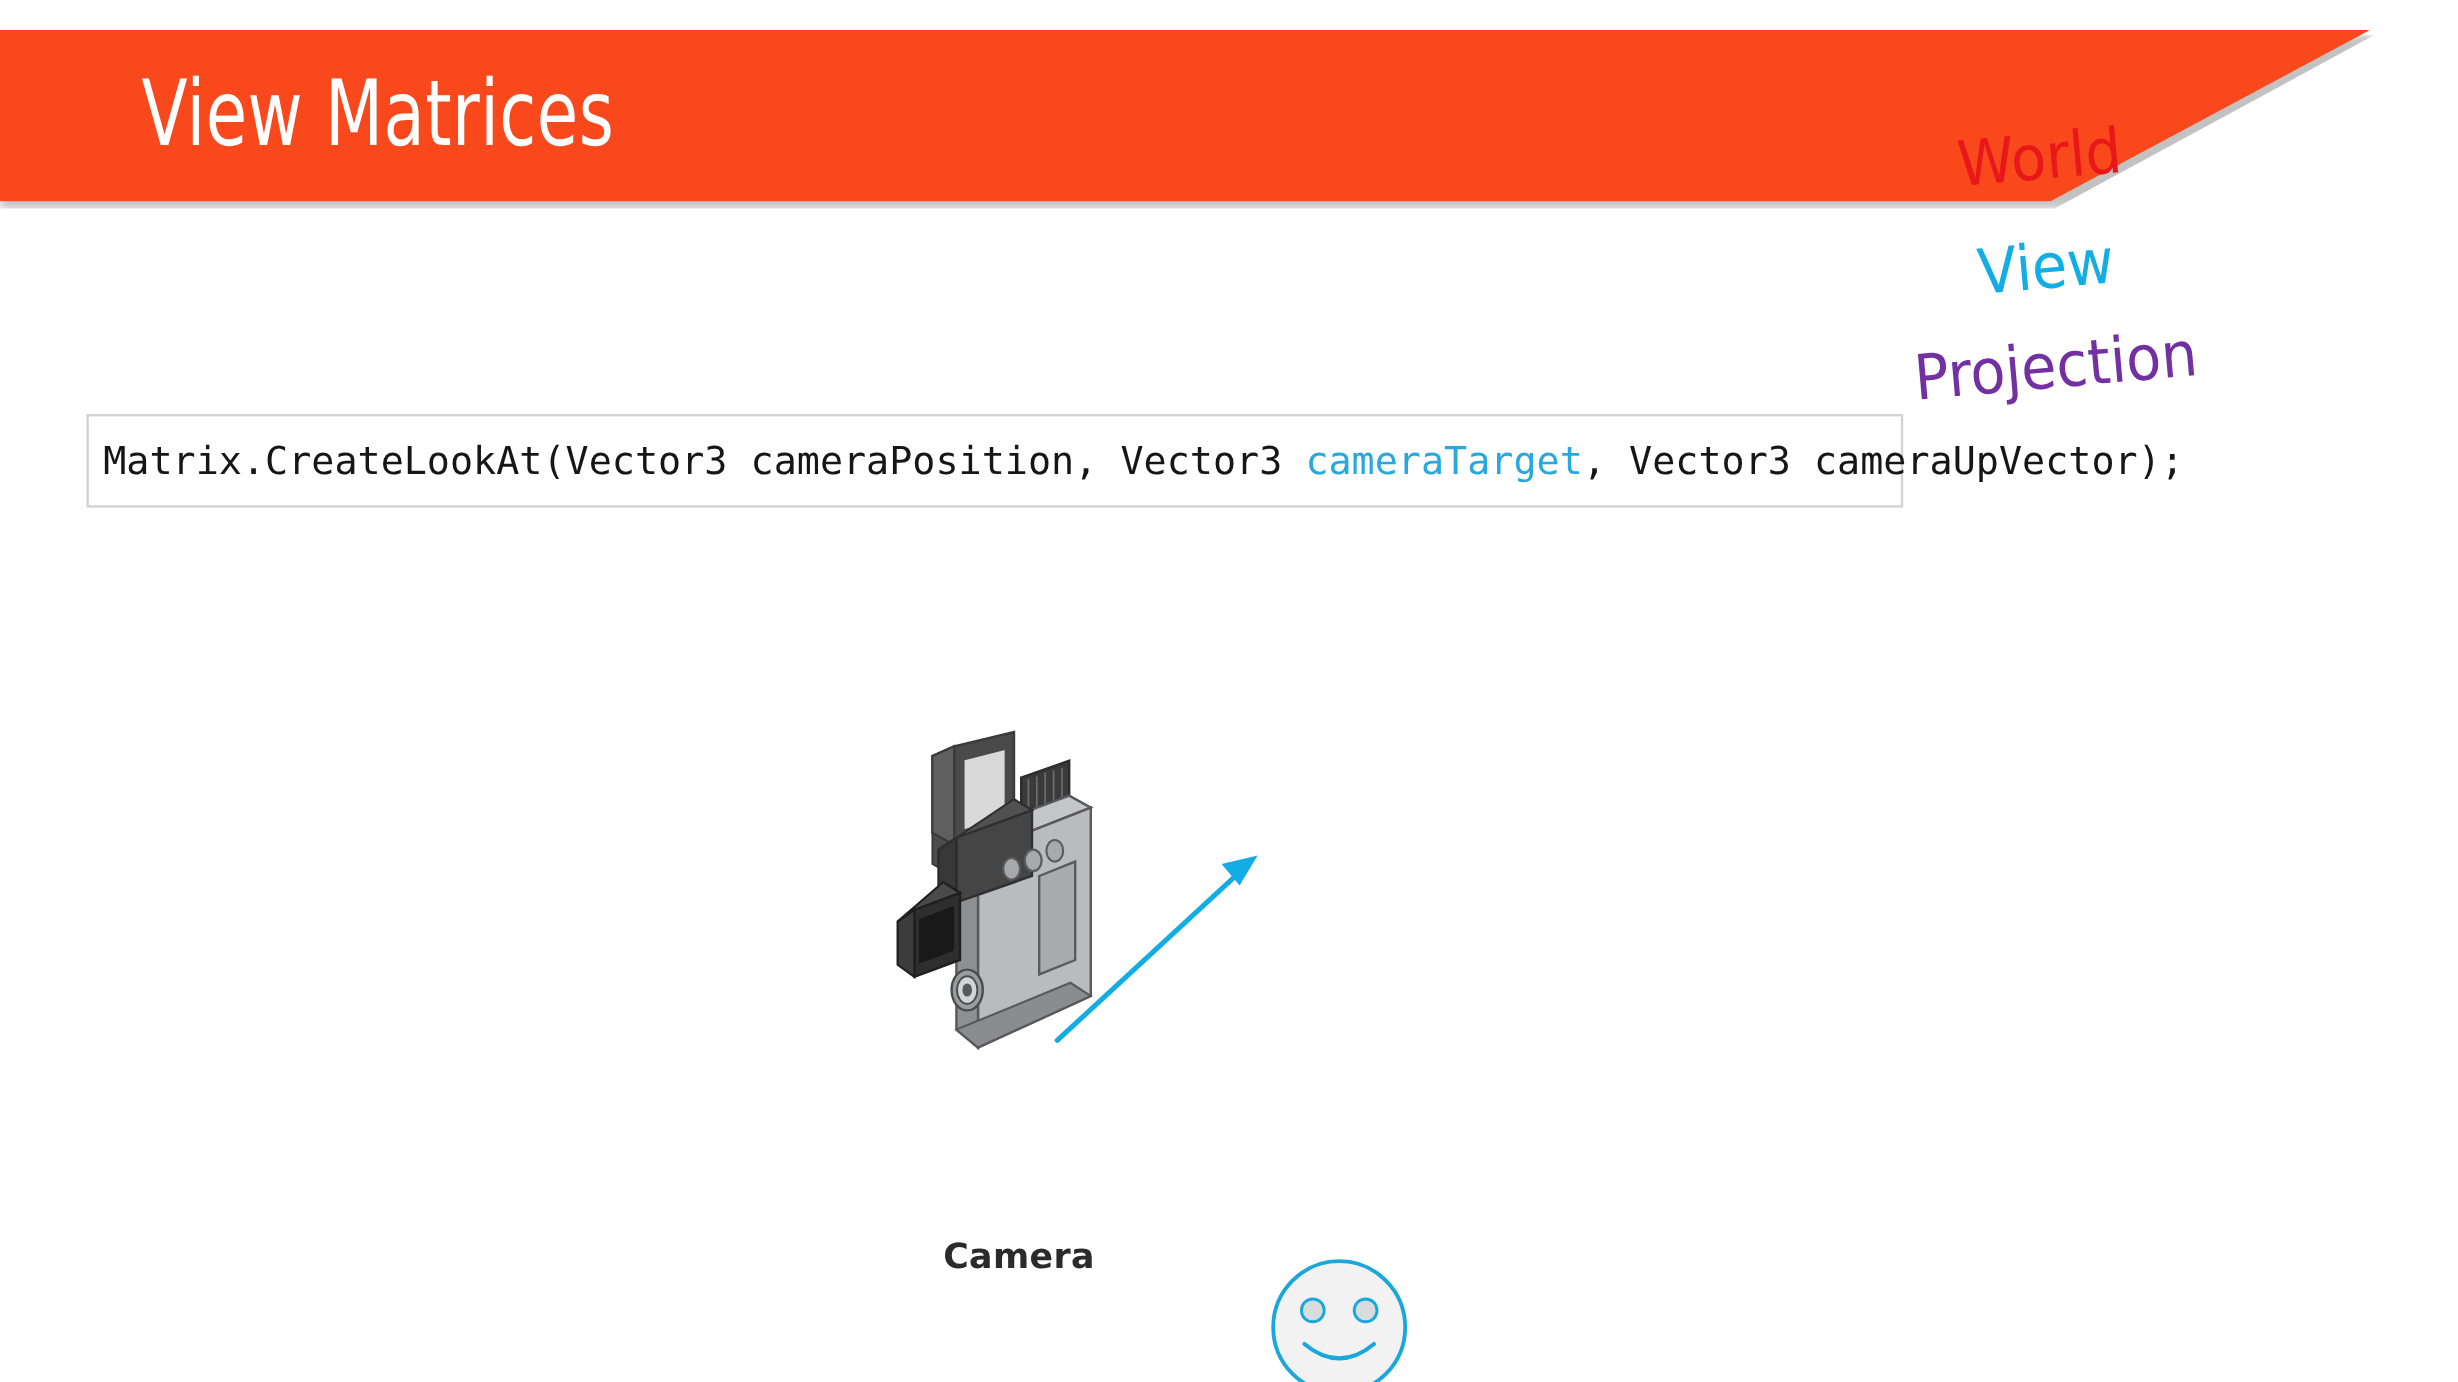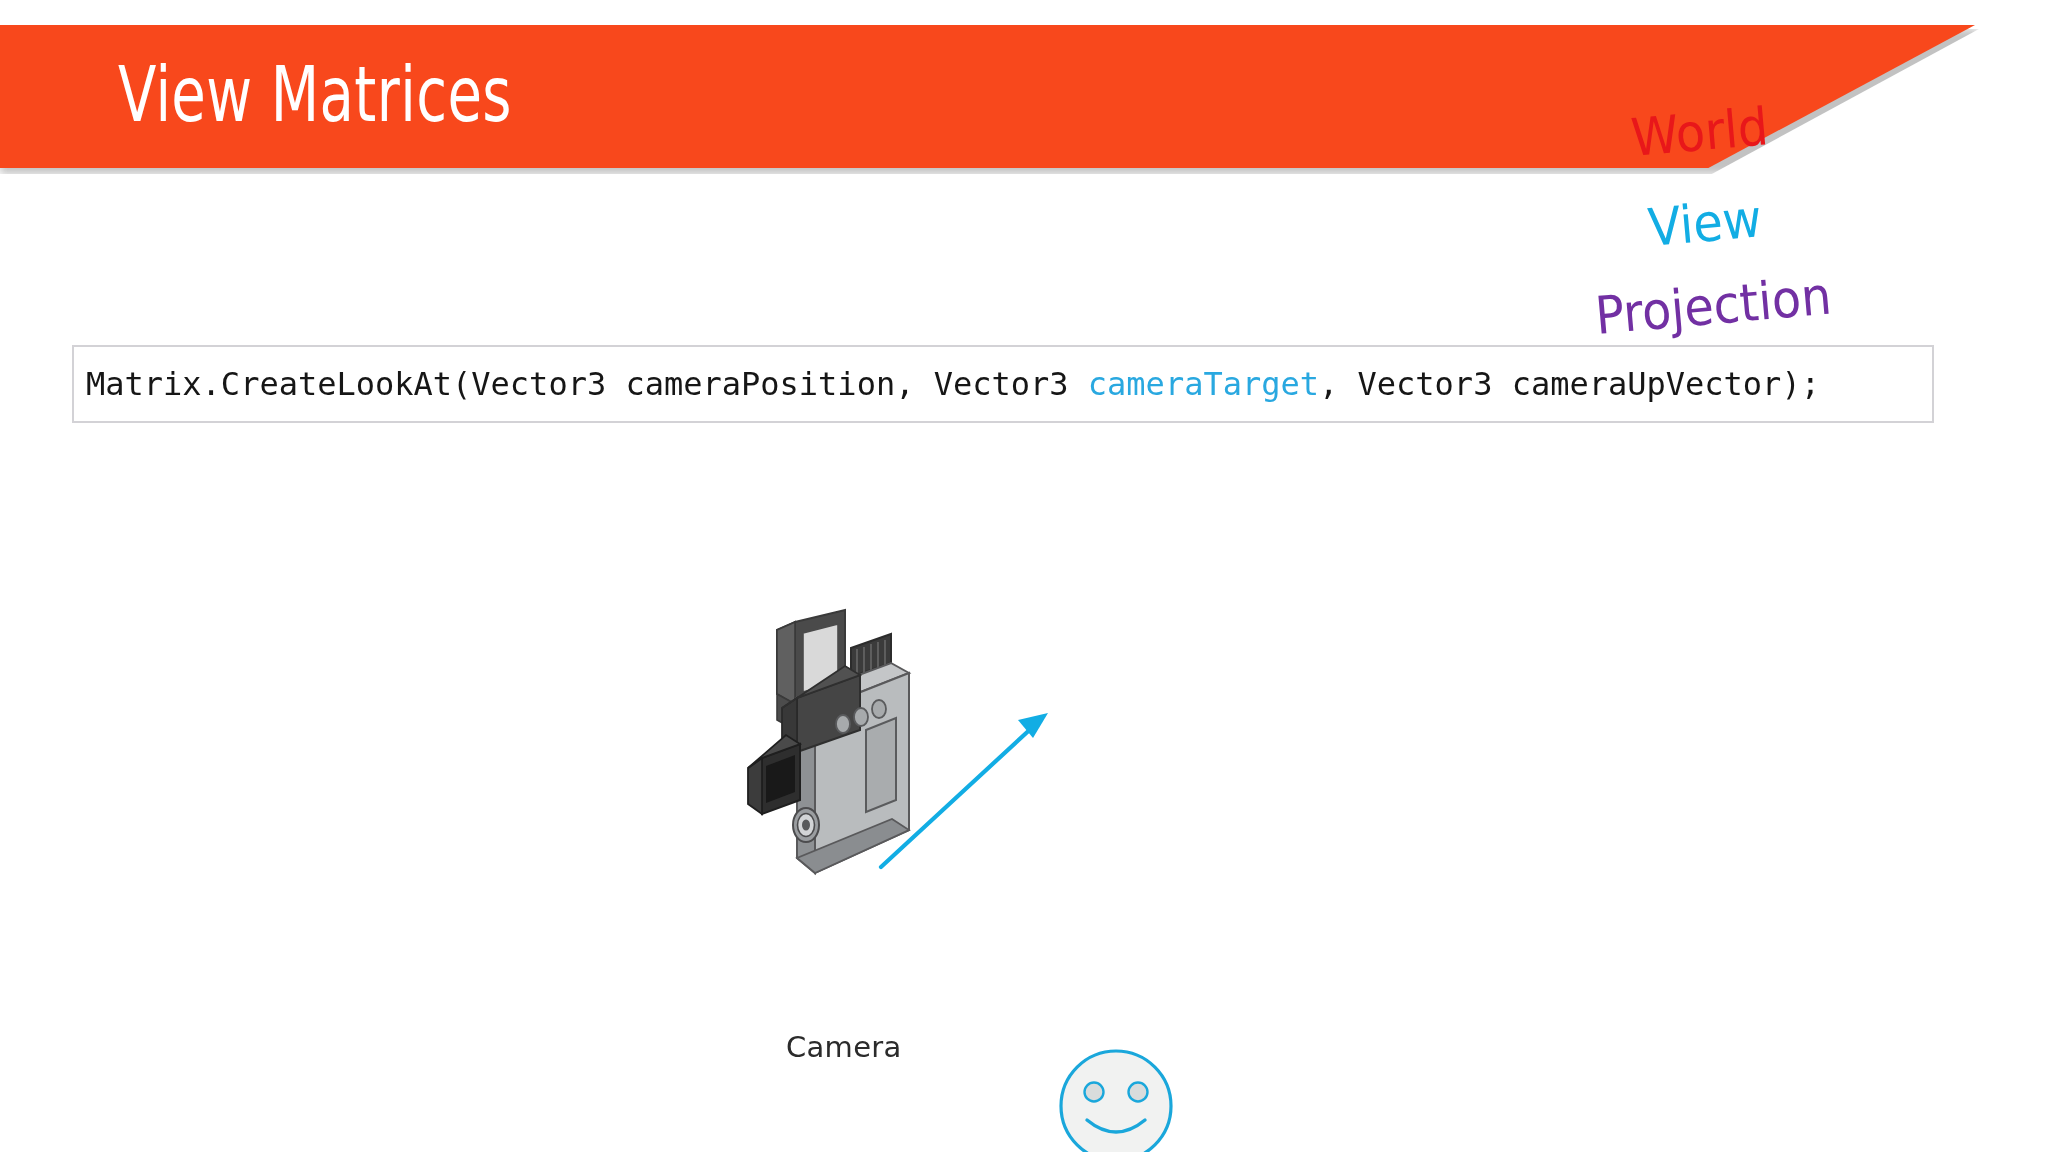--- a/index.html
+++ b/index.html
@@ -85,21 +85,21 @@
     color: #7230A3;
     transform: rotate(-5deg) scaleX(0.92);
     transform-origin: left bottom;
   }
 
   
   #code-box {
     position: absolute;
     left: 72px;
     top: 345px;
-    width: 1862px;
+    width: 1514px;
     height: 78px;
     border: 2px solid #D3D2D6;
     background: #ffffff;
     box-sizing: border-box;
     z-index: 5;
     display: flex;
     align-items: center;
   }
   #code-line {
     padding-left: 12px;
@@ -120,21 +120,21 @@
     top: 430px;
     width: 2048px;
     height: 722px;
     z-index: 3;
   }
   #camera-label {
     position: absolute;
     left: 786px;
     top: 1030px;
     font-size: 29px;
-    font-weight: normal;
+    font-weight: bold;
     color: #2B2B2B;
     letter-spacing: 0.3px;
     z-index: 7;
     font-family: "DejaVu Sans", "Liberation Sans", sans-serif;
   }
 </style>
 </head>
 <body>
 
 <div id="title-banner-shadow"></div>

